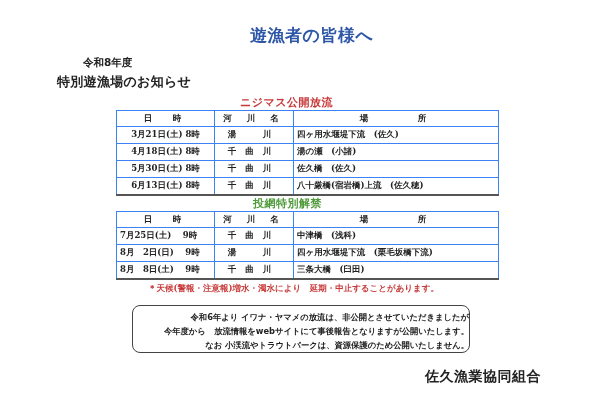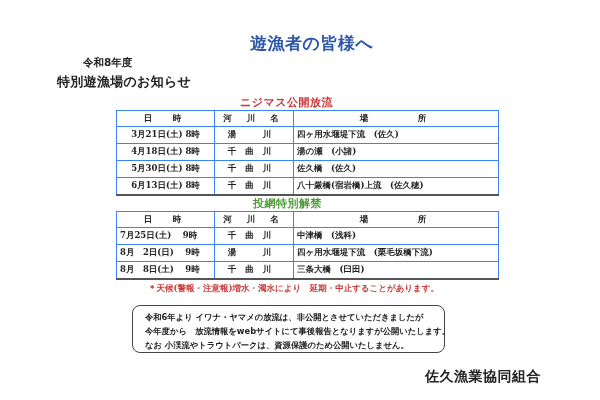--- a/index.html
+++ b/index.html
@@ -1,36 +1,36 @@
 <!DOCTYPE html>
 <html><head>
 <meta charset="utf-8">
 <style>
   html, body { margin:0; padding:0; }
   body { width:600px; height:400px; background:#ffffff; position:relative; overflow:hidden;
          font-family:"DejaVu Serif", serif; color:#222; }
   .abs { position:absolute; }
-  .main-title { left:250px; top:32px; width:150px; font-size:17px; font-weight:bold; color:#2e57a8; letter-spacing:0.5px; white-space:nowrap; }
+  .main-title { left:250px; top:24px; width:150px; font-size:17px; font-weight:bold; color:#2e57a8; letter-spacing:0.5px; white-space:nowrap; }
   .year { left:40px; top:56px; font-size:10.5px; font-weight:bold; font-family:"DejaVu Sans", sans-serif; white-space:nowrap;margin-left:43px; }
   .subtitle { left:57px; top:73px; font-size:13px; font-weight:bold; white-space:nowrap; letter-spacing:0.3px; }
   .sec-title { font-size:11px; font-weight:bold; white-space:nowrap; letter-spacing:0.5px; }
   .sec1 { left:240px; top:95px; color:#c83a3a; }
   .sec2 { left:253px; top:196px; color:#4f9a3a; }
   table.sched { position:absolute; border-collapse:collapse; font-size:8.5px; font-weight:bold; }
   table.sched td, table.sched th { border:1px solid #3b82f6; padding:0 3px; height:16px; white-space:nowrap; }
   table.sched th { font-weight:bold; text-align:center; height:15px; letter-spacing:6px; }
   .t1 { left:116px; top:110px; width:383px; border-bottom:2px solid #555; }
   .t2 { left:116px; top:211px; width:383px; border-bottom:2px solid #555; }
   .c-date { width:91px; }
   .c-river { width:72px; text-align:center; letter-spacing:9px; }
   .c-place { }
   .t1 .c-date { text-align:center; }
   .t2 .c-date { text-align:left; }
   .note { left:148px; top:283px; font-size:8.5px; font-weight:bold; color:#c83a3a; white-space:nowrap;text-align:center; }
-  .box { left:132px; top:305px; width:313px; height:48px; border:1px solid #444; border-radius:8px; padding:4px 0 0 12px; box-sizing:border-box; }
+  .box { left:132px; top:305px; width:338px; height:48px; border:1px solid #444; border-radius:8px; padding:4px 0 0 12px; box-sizing:border-box;text-align:right; }
   .box p { margin:0; font-size:8.3px; font-weight:bold; line-height:14px; white-space:nowrap; font-family:"DejaVu Sans", sans-serif; }
   .org { left:425px; top:368px; font-size:14px; font-weight:bold; letter-spacing:0.5px; white-space:nowrap; color:#222; }
 </style>
 </head>
 <body>
 
 <div class="abs main-title">遊漁者の皆様へ</div>
 <div class="abs year">令和8年度</div>
 <div class="abs subtitle">特別遊漁場のお知らせ</div>
 

